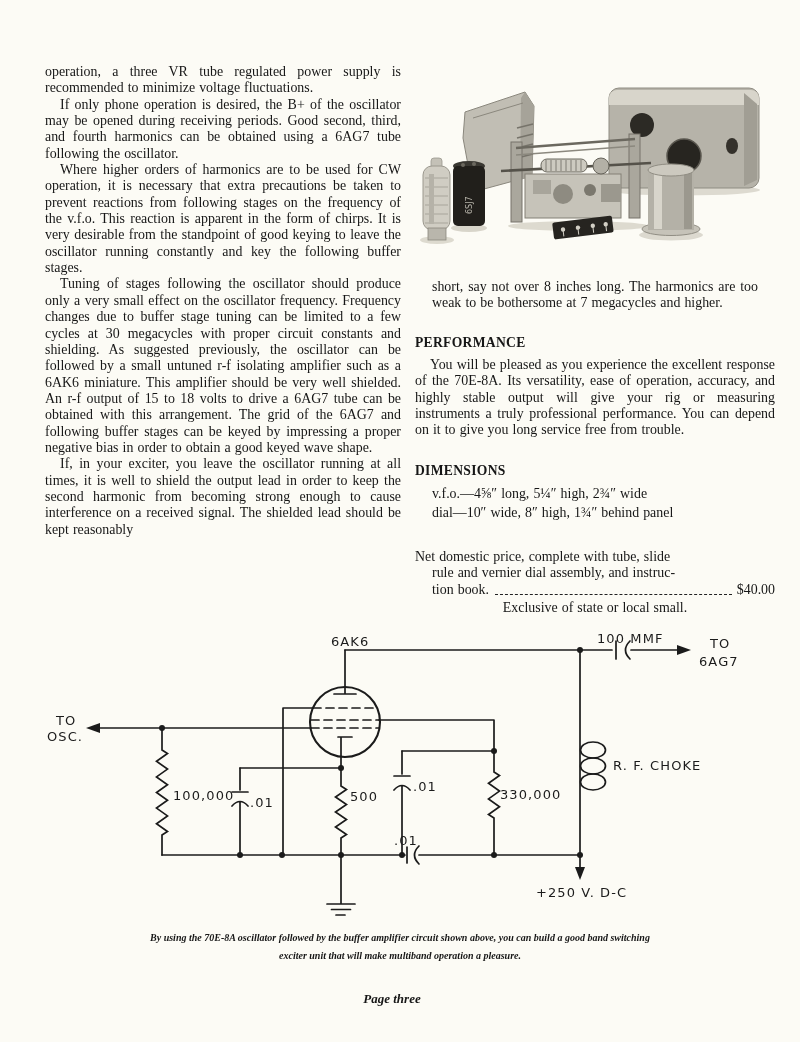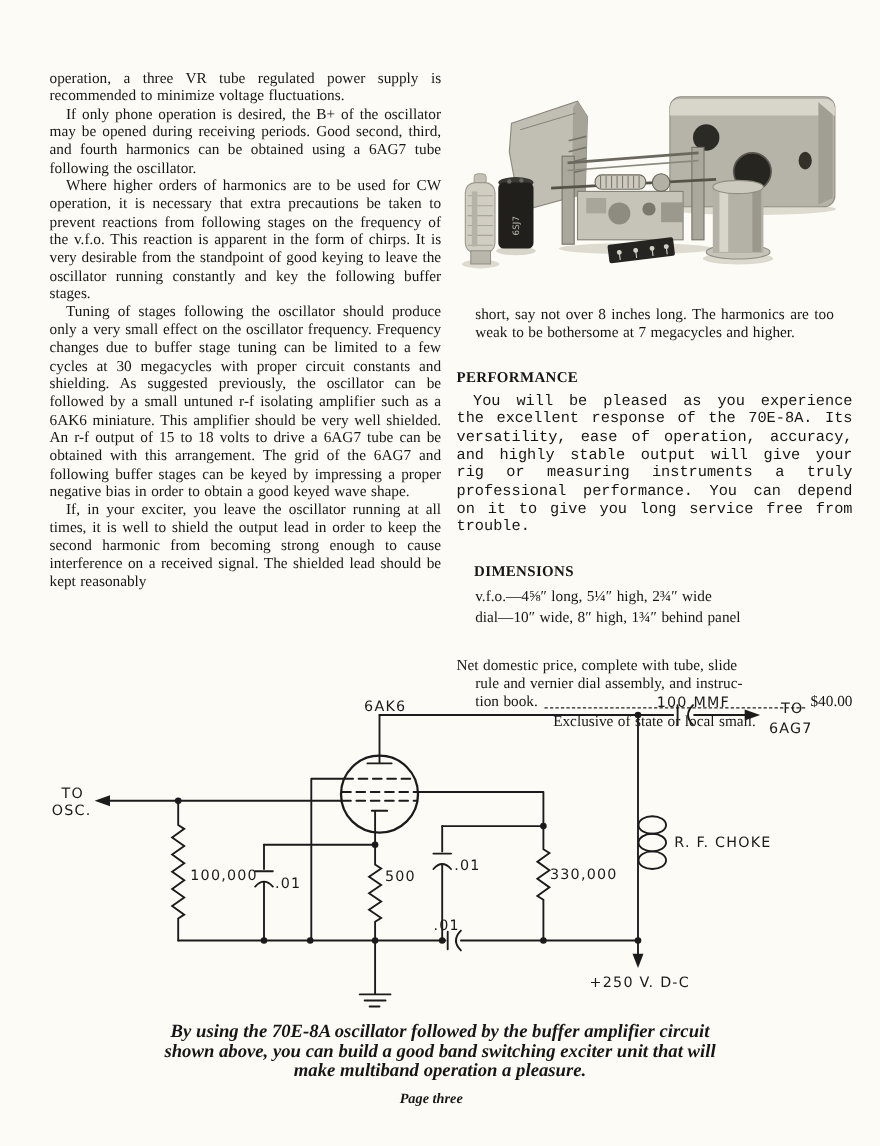--- a/index.html
+++ b/index.html
@@ -8,35 +8,35 @@
     background:#fcfbf5;color:#161616;
     font-family:"Liberation Serif", serif;
   }
   .col{position:absolute;font-size:13.9px;line-height:16.35px;text-align:justify;word-spacing:0.6px;}
   .col-left{left:45px;top:64px;width:356px;}
   .col-right{left:415px;top:262px;width:360px;}
   .body-text p{margin:0;text-indent:15px;}
   .body-text p:first-child{text-indent:0;}
   .cont-para{margin:17px;}
   .sec-heading{font-weight:700;font-size:13.6px;letter-spacing:0.3px;margin:23px 0 6px 0;}
-  .sec-heading.dim{margin-top:24px;margin-left:16px;}
-  .sec-body{margin:0;font-family:Liberation Mono, monospace;}
+  .sec-heading.dim{margin-top:24px;}
+  .sec-body{margin:0;}
   .dim-lines{padding-left:17px;line-height:18.4px;}
   .price{margin-top:27px;line-height:16.4px;}
   .price .ind{padding-left:17px;}
   .price-row{display:flex;padding-left:17px;justify-content:flex-end;}
   .leader{flex:1;border-bottom:1.8px dashed #222;margin:0 5px 3px 6px;}
   .tax-note{text-align:center;margin-top:1.5px;}
   .photo{position:absolute;left:413px;top:76px;width:362px;height:182px;}
   .photo svg{width:100%;height:100%;display:block;}
   .schematic{position:absolute;left:0;top:620px;width:800px;height:300px;}
   .schematic svg{width:100%;height:100%;display:block;}
   .sch-label{font-family:"DejaVu Sans", sans-serif;font-size:13px;letter-spacing:1.1px;fill:#1b1b1b;}
   .caption{position:absolute;left:138px;top:929px;width:524px;
-    font-style:italic;font-weight:600;font-size:17px;line-height:17.5px;text-align:center;}
+    font-style:italic;font-weight:600;font-size:10px;line-height:17.5px;text-align:center;}
   .page-footer{position:absolute;left:0;top:991px;width:784px;text-align:center;
     font-style:italic;font-weight:600;font-size:13px;}
 </style>
 </head>
 <body>
 
 <div class="col col-left body-text">
     <p>operation, a three VR tube regulated power supply is recommended to minimize voltage fluctuations.</p>
     <p>If only phone operation is desired, the B+ of the oscillator may be opened during receiving periods. Good second, third, and fourth harmonics can be obtained using a 6AG7 tube following the oscillator.</p>
     <p>Where higher orders of harmonics are to be used for CW operation, it is necessary that extra precautions be taken to prevent reactions from following stages on the frequency of the v.f.o.  This reaction is apparent in the form of chirps.  It is very desirable from the standpoint of good keying to leave the oscillator running constantly and key the following buffer stages.</p>

